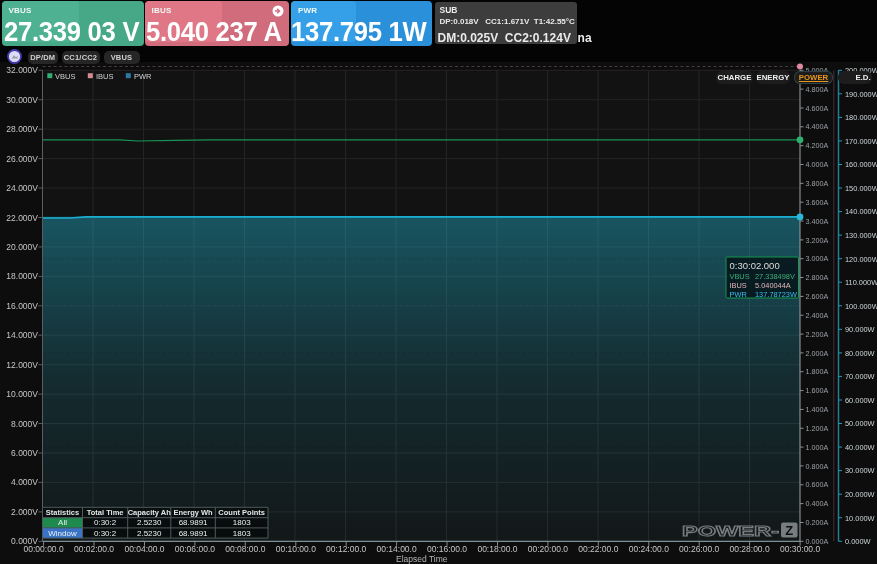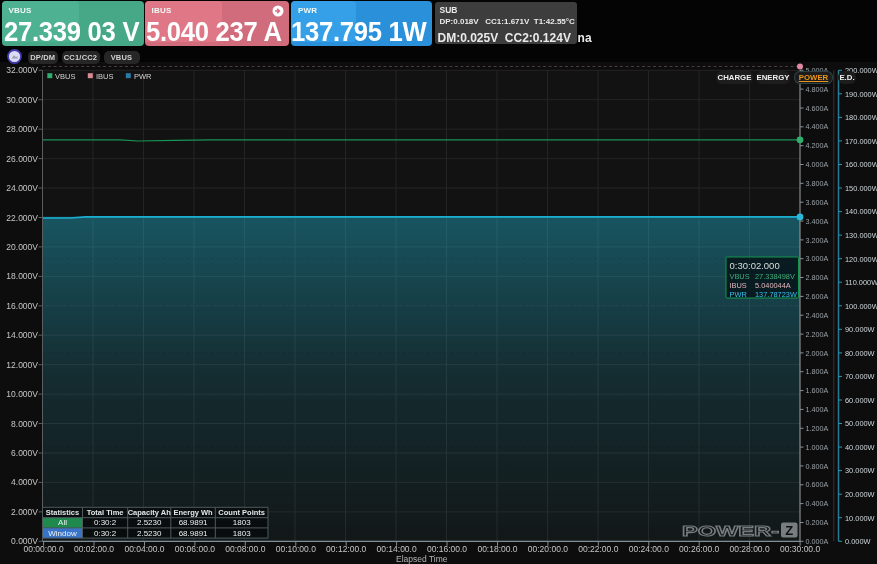--- a/index.html
+++ b/index.html
@@ -312,14 +312,14 @@
 <svg width="16" height="16" style="position:absolute;left:7px;top:49px;">
  <circle cx="7.5" cy="7.5" r="6.5" fill="#dcdaf8" stroke="#413cae" stroke-width="1.8"></circle>
  <path d="M4.5 9.5 L7 6.2 L9 8.2 L10.5 7 L10.8 9.5 Z" fill="#9aa0a8"></path>
 </svg>
 <div class="tab" style="left:28px;width:29.5px;">DP/DM</div>
 <div class="tab" style="left:61.5px;width:38px;">CC1/CC2</div>
 <div class="tab" style="left:103.5px;width:36px;">VBUS</div>
 <div class="btn" style="left:716px;width:37px;">CHARGE</div>
 <div class="btn" style="left:756px;width:34px;">ENERGY</div>
 <div class="btn" style="left:794px;width:39px;color:#e8951d;box-shadow:inset 0 0 0 1px #2c4246;text-decoration:underline;">POWER</div>
-<div class="btn" style="left:838px;width:18px;">E.D.</div>
+<div class="btn" style="left:838px;width:18px;padding-left:16px;">E.D.</div>
 </div>
 
 </body></html>

